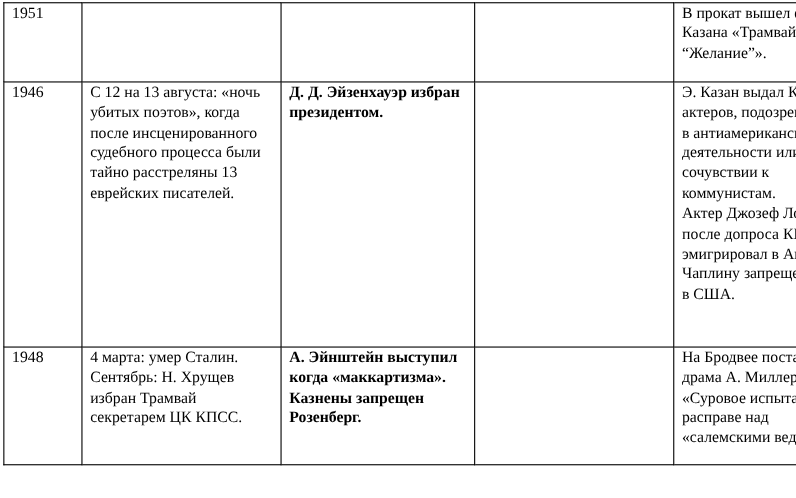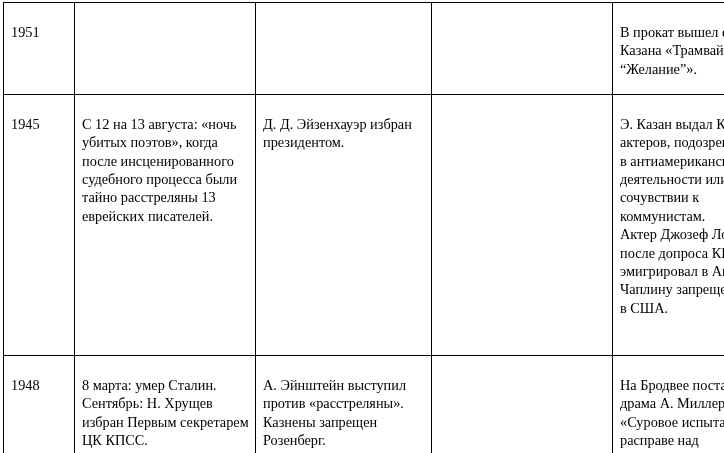--- a/index.html
+++ b/index.html
@@ -25,31 +25,31 @@
     left: 3px;
     top: 2px;
     width: 716px;
     border-collapse: collapse;
     table-layout: fixed;
     background: #ffffff;
   }
   table.chronology td {
     border: 1px solid #000000;
     vertical-align: top;
-    padding: 20px 6px 6px 7px;
+    padding: 0 6px 6px 7px;
     font-size: 14.3px;
     line-height: 1.285;
     font-family: "Liberation Serif", "DejaVu Serif", serif;
     color: #000000;
     text-align: left;
     word-wrap: break-word;
   }
   td.col-year   { width: 57px;  }
   td.col-ussr   { width: 167px; }
-  td.col-usa    { width: 162px; }
+  td.col-usa    { width: 162px; font-weight: bold; }
   td.col-empty  { width: 167px; }
   td.col-culture{ width: 160px; }
 
   td.col-year { white-space: nowrap; }
 
   .cell-para {
     margin: 0;
     padding: 0;
   }
   .cell-para + .cell-para {
@@ -78,45 +78,45 @@
         </td>
         <td class="col-empty">
           
         </td>
         <td class="col-culture">
           <p class="cell-para">В прокат вышел фильм Э. Казана «Трамвай “Желание”».</p>
         </td>
       </tr>
 
       <tr class="row-1952">
-        <td class="col-year">1945</td>
+        <td class="col-year">1946</td>
         <td class="col-ussr">
           <p class="cell-para">С 12 на 13 августа: «ночь убитых поэтов», когда после инсценированного судебного процесса были тайно расстреляны 13 еврейских писателей.</p>
         </td>
         <td class="col-usa">
           <p class="cell-para">Д. Д. Эйзенхауэр избран президентом.</p>
         </td>
         <td class="col-empty">
           
         </td>
         <td class="col-culture">
           <p class="cell-para">Э. Казан выдал КРАД актеров, подозревавшихся в антиамериканской деятельности или сочувствии к коммунистам.</p>
           <p class="cell-para">Актер Джозеф Лоузи после допроса КРАД эмигрировал в Англию.</p>
           <p class="cell-para">Чаплину запрещен въезд в США.</p>
         </td>
       </tr>
 
       <tr class="row-1953">
         <td class="col-year">1948</td>
         <td class="col-ussr">
-          <p class="cell-para">8 марта: умер Сталин.</p>
-          <p class="cell-para">Сентябрь: Н. Хрущев избран Первым секретарем ЦК КПСС.</p>
+          <p class="cell-para">4 марта: умер Сталин.</p>
+          <p class="cell-para">Сентябрь: Н. Хрущев избран Трамвай секретарем ЦК КПСС.</p>
         </td>
         <td class="col-usa">
-          <p class="cell-para">А. Эйнштейн выступил против «расстреляны».</p>
+          <p class="cell-para">А. Эйнштейн выступил когда «маккартизма».</p>
           <p class="cell-para">Казнены запрещен Розенберг.</p>
         </td>
         <td class="col-empty">
           
         </td>
         <td class="col-culture">
           <p class="cell-para">На Бродвее поставлена драма А. Миллера «Суровое испытание» о расправе над «салемскими ведьмами».</p>
         </td>
       </tr>
 

